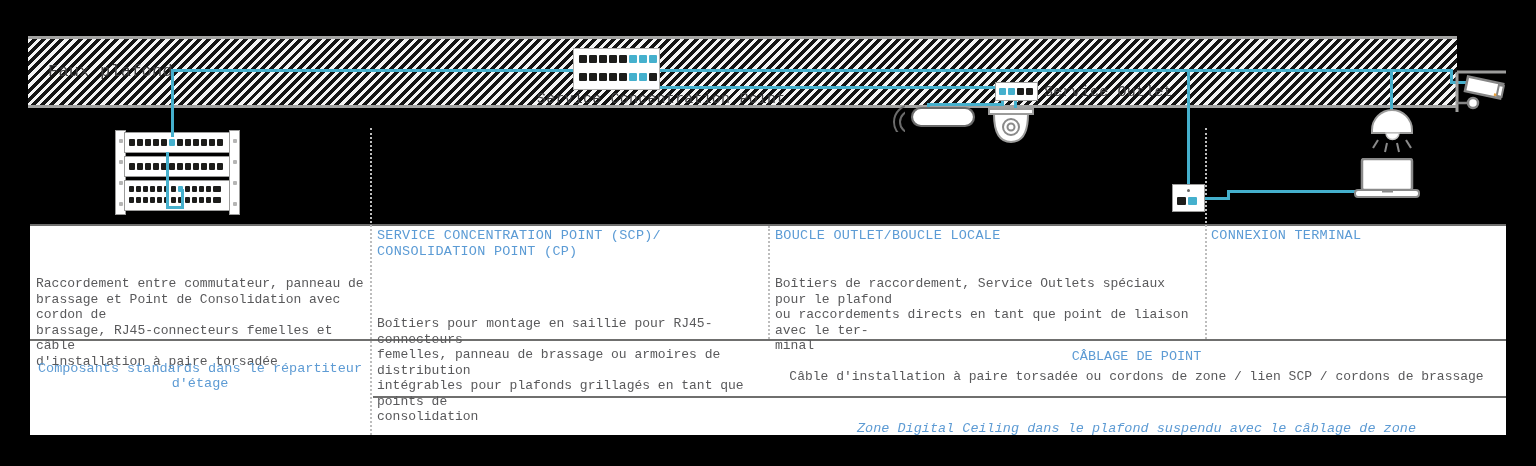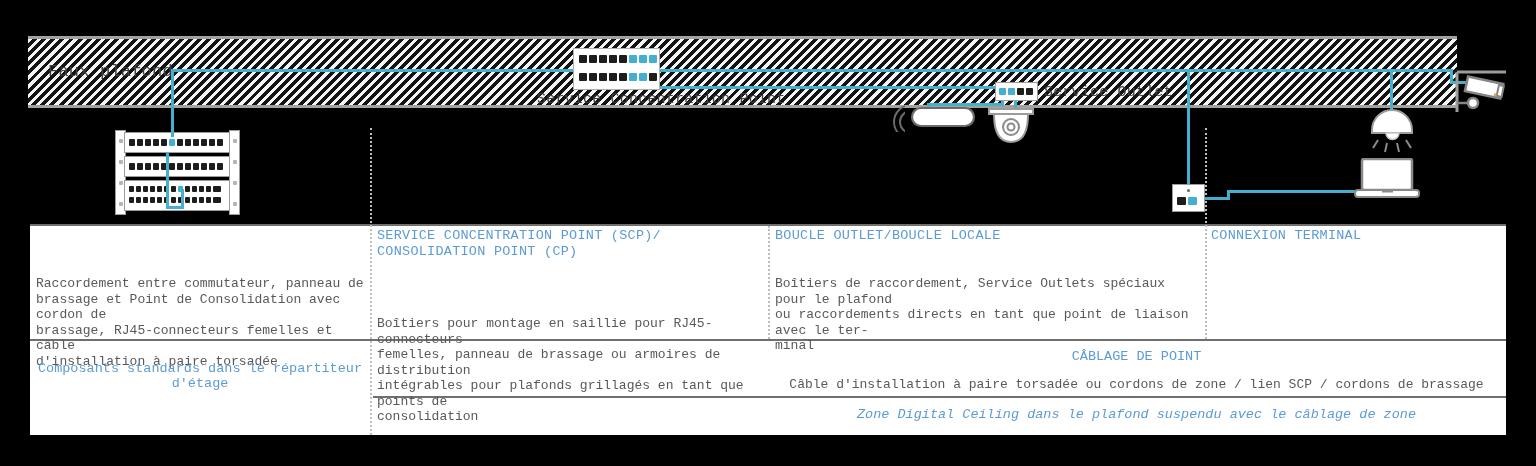--- a/index.html
+++ b/index.html
@@ -20,22 +20,22 @@
   .port{display:block;border-radius:1px;}
   
   #tablebg{left:30px;top:224px;width:1476px;height:211px;background:#fff;z-index:0;
            border-top:2px solid #6f6f6e;box-sizing:border-box;}
   .hline{background:#6f6f6e;z-index:2;}
   .vdots{width:0;border-left:2px dotted #bdbdbd;z-index:3;}
   .col-head{color:#5b9bd5;font-size:13.5px;letter-spacing:.25px;line-height:15.5px;
             white-space:pre-line;z-index:2;}
   .col-body{color:#59595b;font-size:13px;line-height:15.5px;white-space:pre-line;z-index:2;}
   .blue-note{color:#5d9bd4;font-size:13.5px;z-index:2;text-align:center;}
-  .gray-note{color:#59595b;font-size:13px;z-index:2;text-align:center;margin-top:8px;}
-  .italic{font-style:italic;}
+  .gray-note{color:#59595b;font-size:13px;z-index:2;text-align:center;}
+  .italic{font-style:italic;margin-top:14px;}
   svg{display:block;}
   .devsvg{z-index:5;}
 </style>
 </head>
 <body>
 
 <div id="stage">
 
   <div id="band" class="abs"></div>
   <div class="abs band-label" style="left:48px;top:62px;font-size:17px;">Faux plafond</div>

